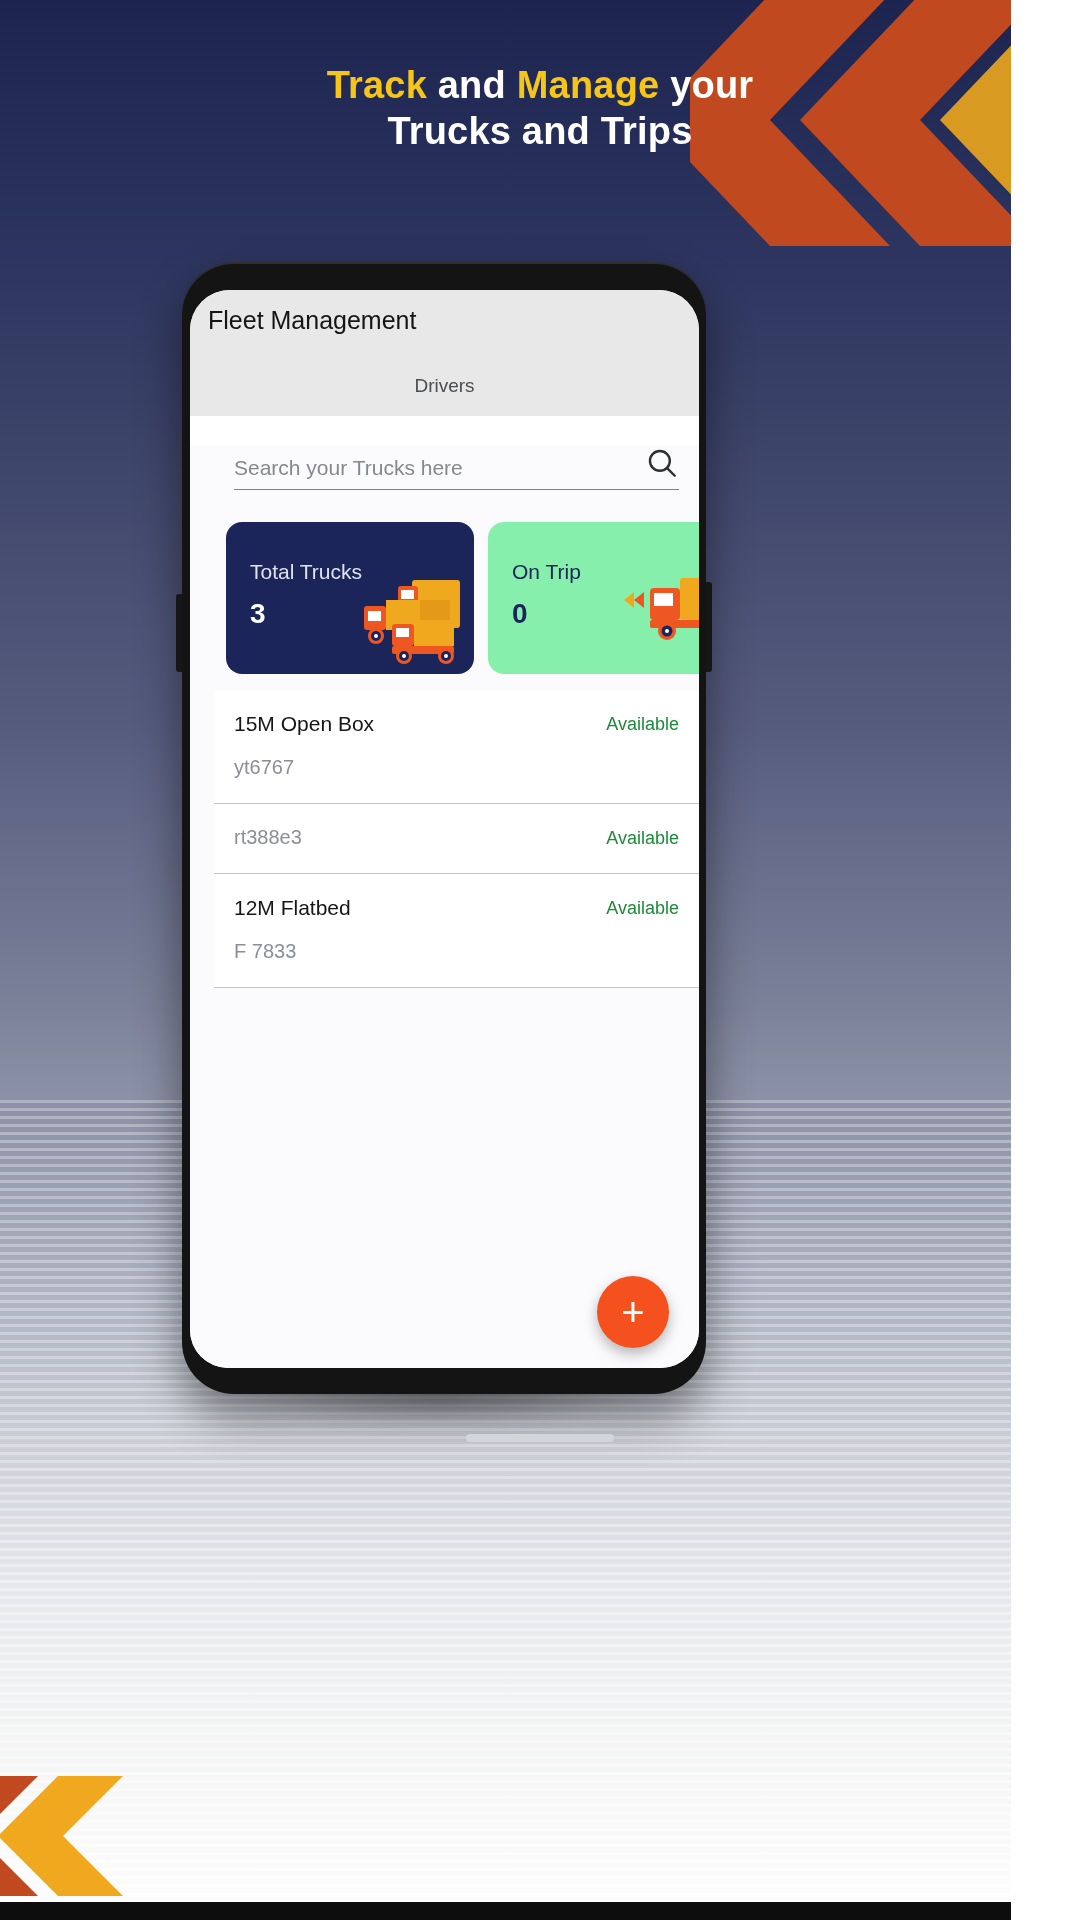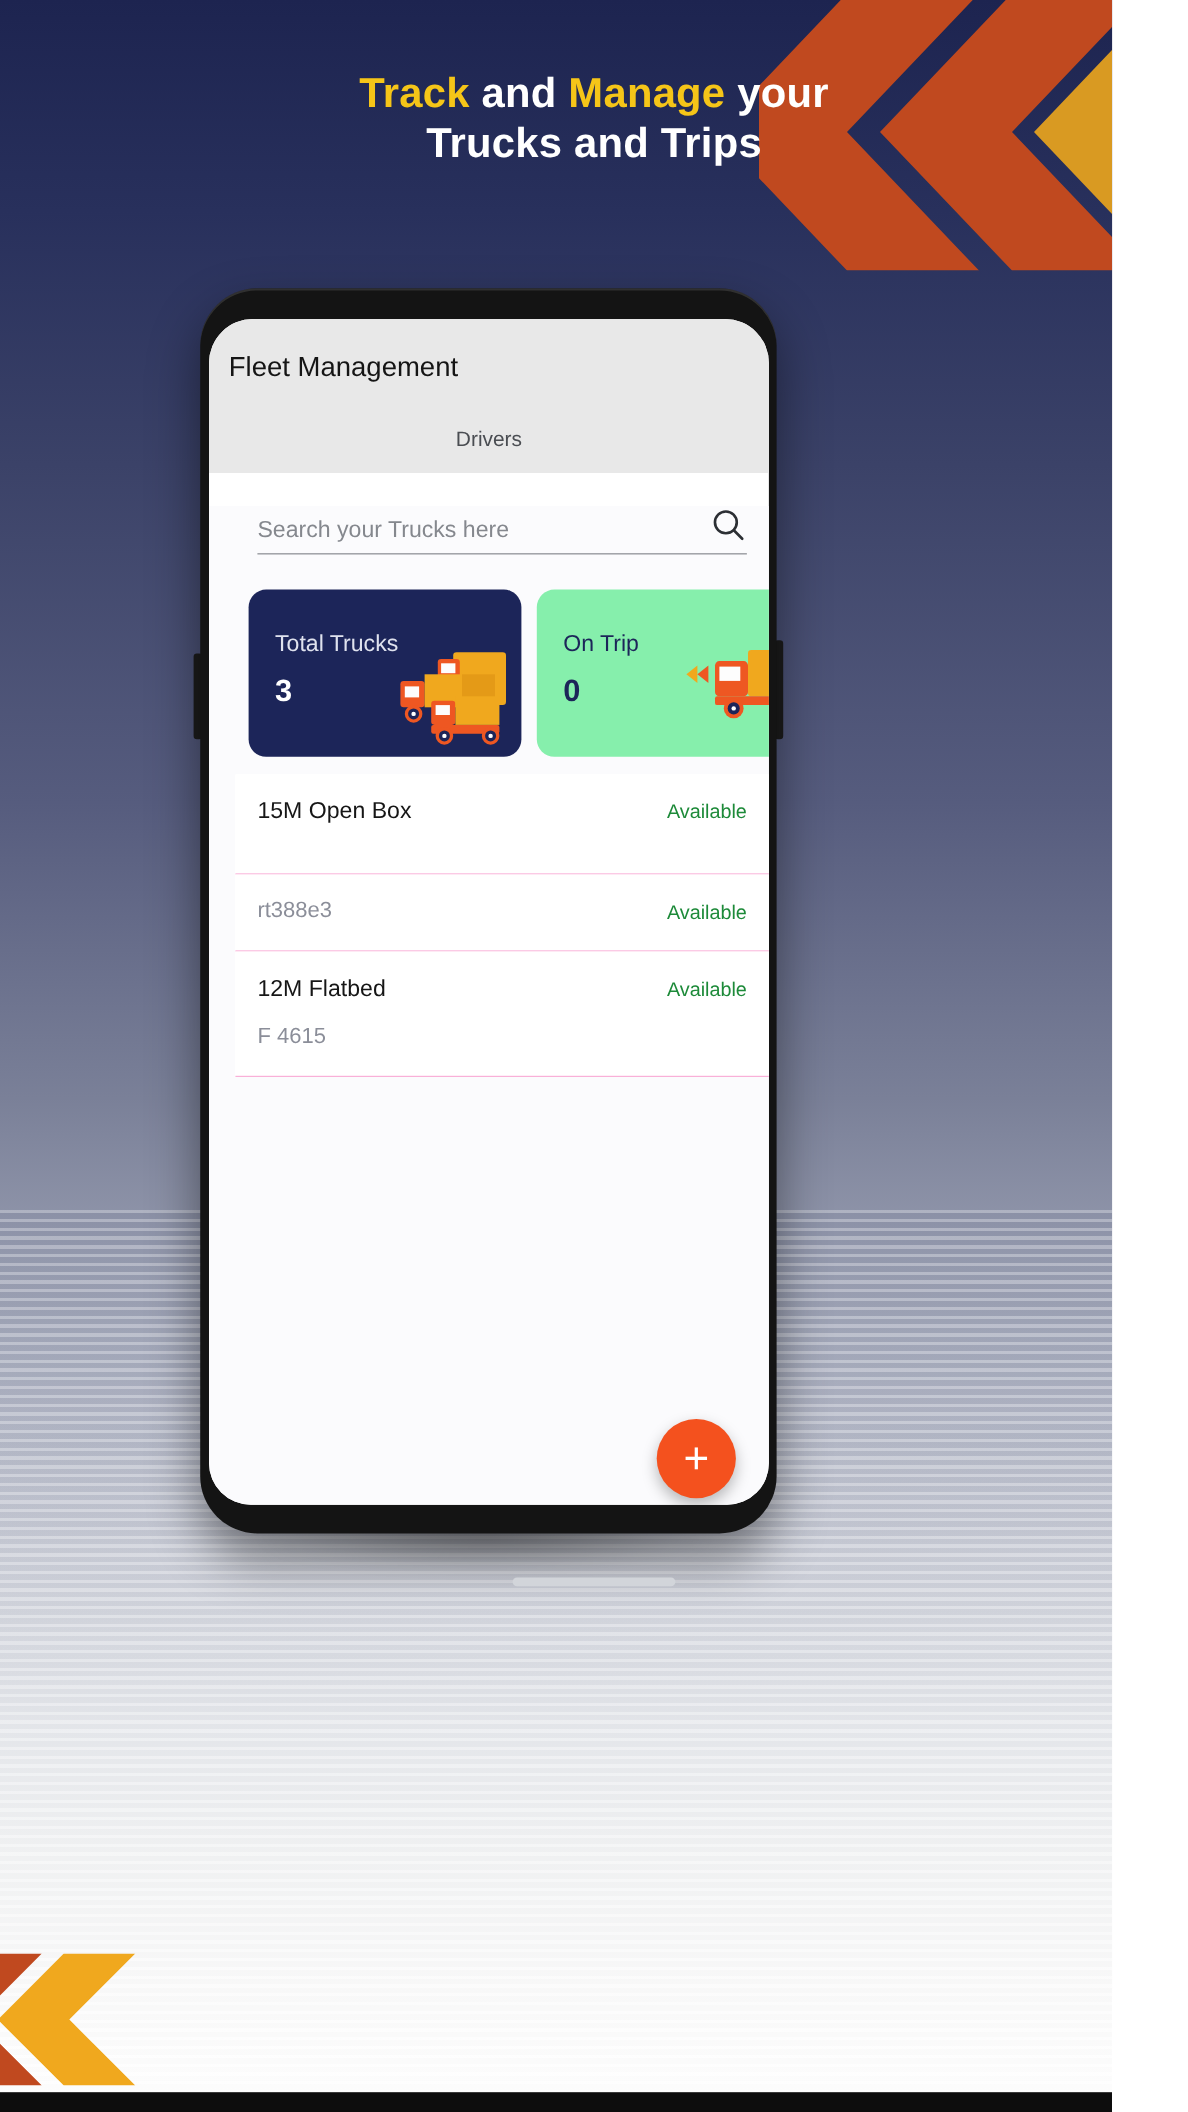--- a/index.html
+++ b/index.html
@@ -106,21 +106,21 @@
     width: 509px; height: 1078px;
     background: #ffffff;
     border-radius: 40px 40px 38px 38px;
     overflow: hidden;
     z-index: 5;
   }
 
   
   #app-header {
     background: #e8e8e8;
-    padding: 22px 0 0 0;
+    padding: 8px 0 0 0;
   }
   #app-title {
     font-size: 25px;
     color: #151515;
     padding: 8px 0 0 18px;
     font-weight: 400;
   }
   #tabs {
     display: flex;
     margin-top: 40px;
@@ -350,31 +350,32 @@
               <circle cx="101" cy="61" r="2" fill="#ffffff"></circle>
             </svg>
           </div>
         </div>
       </div>
 
       <div id="truck-list">
 
         <div class="truck-row">
           <div class="truck-name">15M Open Box</div>
+          <div class="truck-plate">yt6767</div>
           <div class="truck-status">Available</div>
         </div>
 
         <div class="truck-row">
           <div class="truck-plate">rt388e3</div>
           <div class="truck-status">Available</div>
         </div>
 
         <div class="truck-row">
           <div class="truck-name">12M Flatbed</div>
-          <div class="truck-plate">F 4615</div>
+          <div class="truck-plate">F 7833</div>
           <div class="truck-status">Available</div>
         </div>
       </div>
 
       <button id="fab">+</button>
 
     </div>
   </div>
 
   <div class="chev" style="left:-52px; bottom:24px;">

